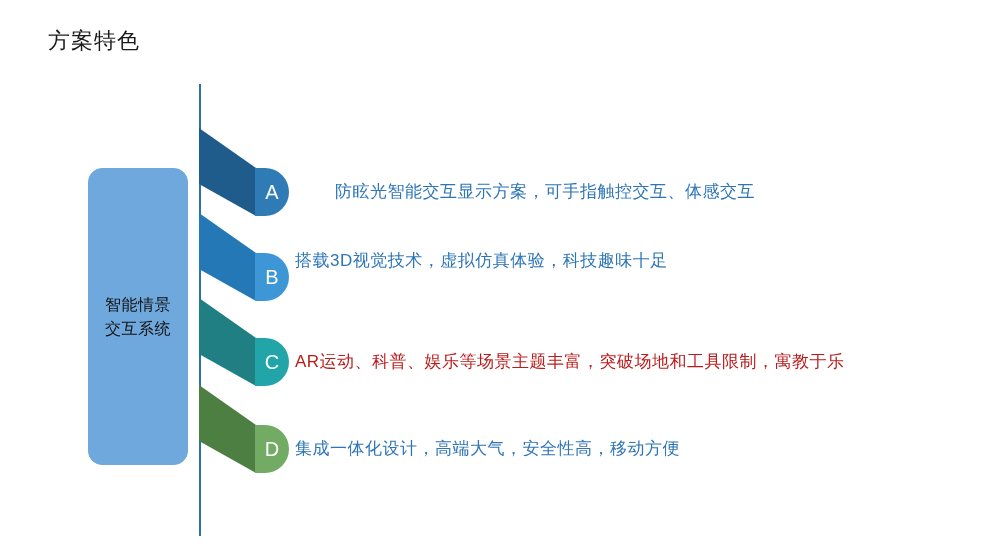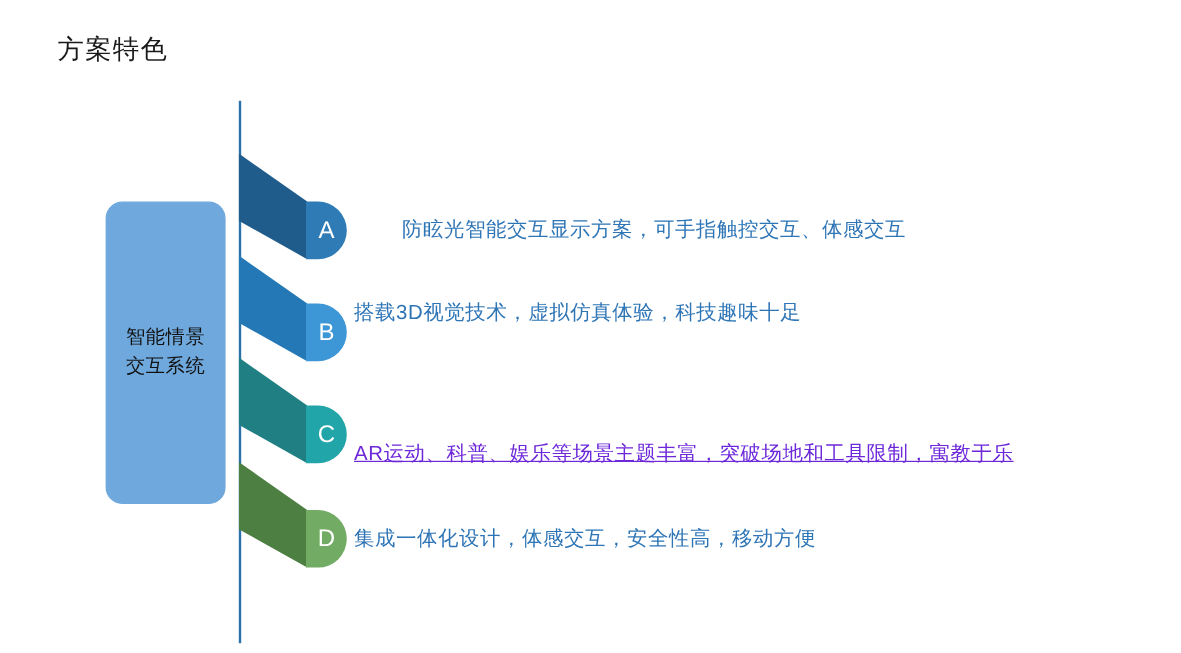--- a/index.html
+++ b/index.html
@@ -43,21 +43,21 @@
     height: 452px;
     background: #2a72a8;
   }
 
   
   .anchor-box {
     position: absolute;
     left: 88px;
     top: 168px;
     width: 100px;
-    height: 252px;
+    height: 297px;
     background: #6fa8dc;
     border: 1px solid #6fa8dc;
     border-radius: 14px;
     display: flex;
     align-items: center;
     justify-content: center;
     box-sizing: border-box;
   }
   .anchor-label {
     font-size: 16px;
@@ -140,26 +140,26 @@
         <div class="badge" style="top: 40px; background: rgb(61, 150, 214);">B</div>
         <div class="row-text" style="top: 36px; color: rgb(46, 117, 182);">搭载3D视觉技术，虚拟仿真体验，科技趣味十足</div>
       </div>
       <div class="row" style="top: 298px;">
         <div class="wedge">
           <svg width="57" height="96" viewBox="0 0 57 96">
             <polygon points="0,0 57,40 57,88 0,56" fill="#1f7f82"></polygon>
           </svg>
         </div>
         <div class="badge" style="top: 40px; background: rgb(33, 165, 168);">C</div>
-        <div class="row-text" style="top: 68px; color: #6d28d9; text-decoration: underline;">AR运动、科普、娱乐等场景主题丰富，突破场地和工具限制，寓教于乐</div>
+        <div class="row-text" style="top: 52px; color: #b91c1c;">AR运动、科普、娱乐等场景主题丰富，突破场地和工具限制，寓教于乐</div>
       </div>
       <div class="row" style="top: 385px;">
         <div class="wedge">
           <svg width="57" height="96" viewBox="0 0 57 96">
             <polygon points="0,0 57,40 57,88 0,56" fill="#4e7f42"></polygon>
           </svg>
         </div>
         <div class="badge" style="top: 40px; background: rgb(114, 171, 99);">D</div>
-        <div class="row-text" style="top: 52px; color: rgb(46, 117, 182);">集成一体化设计，体感交互，安全性高，移动方便</div>
+        <div class="row-text" style="top: 52px; color: rgb(46, 117, 182);">集成一体化设计，高端大气，安全性高，移动方便</div>
       </div>
     </div>
 
 </div>
 
 </body></html>

